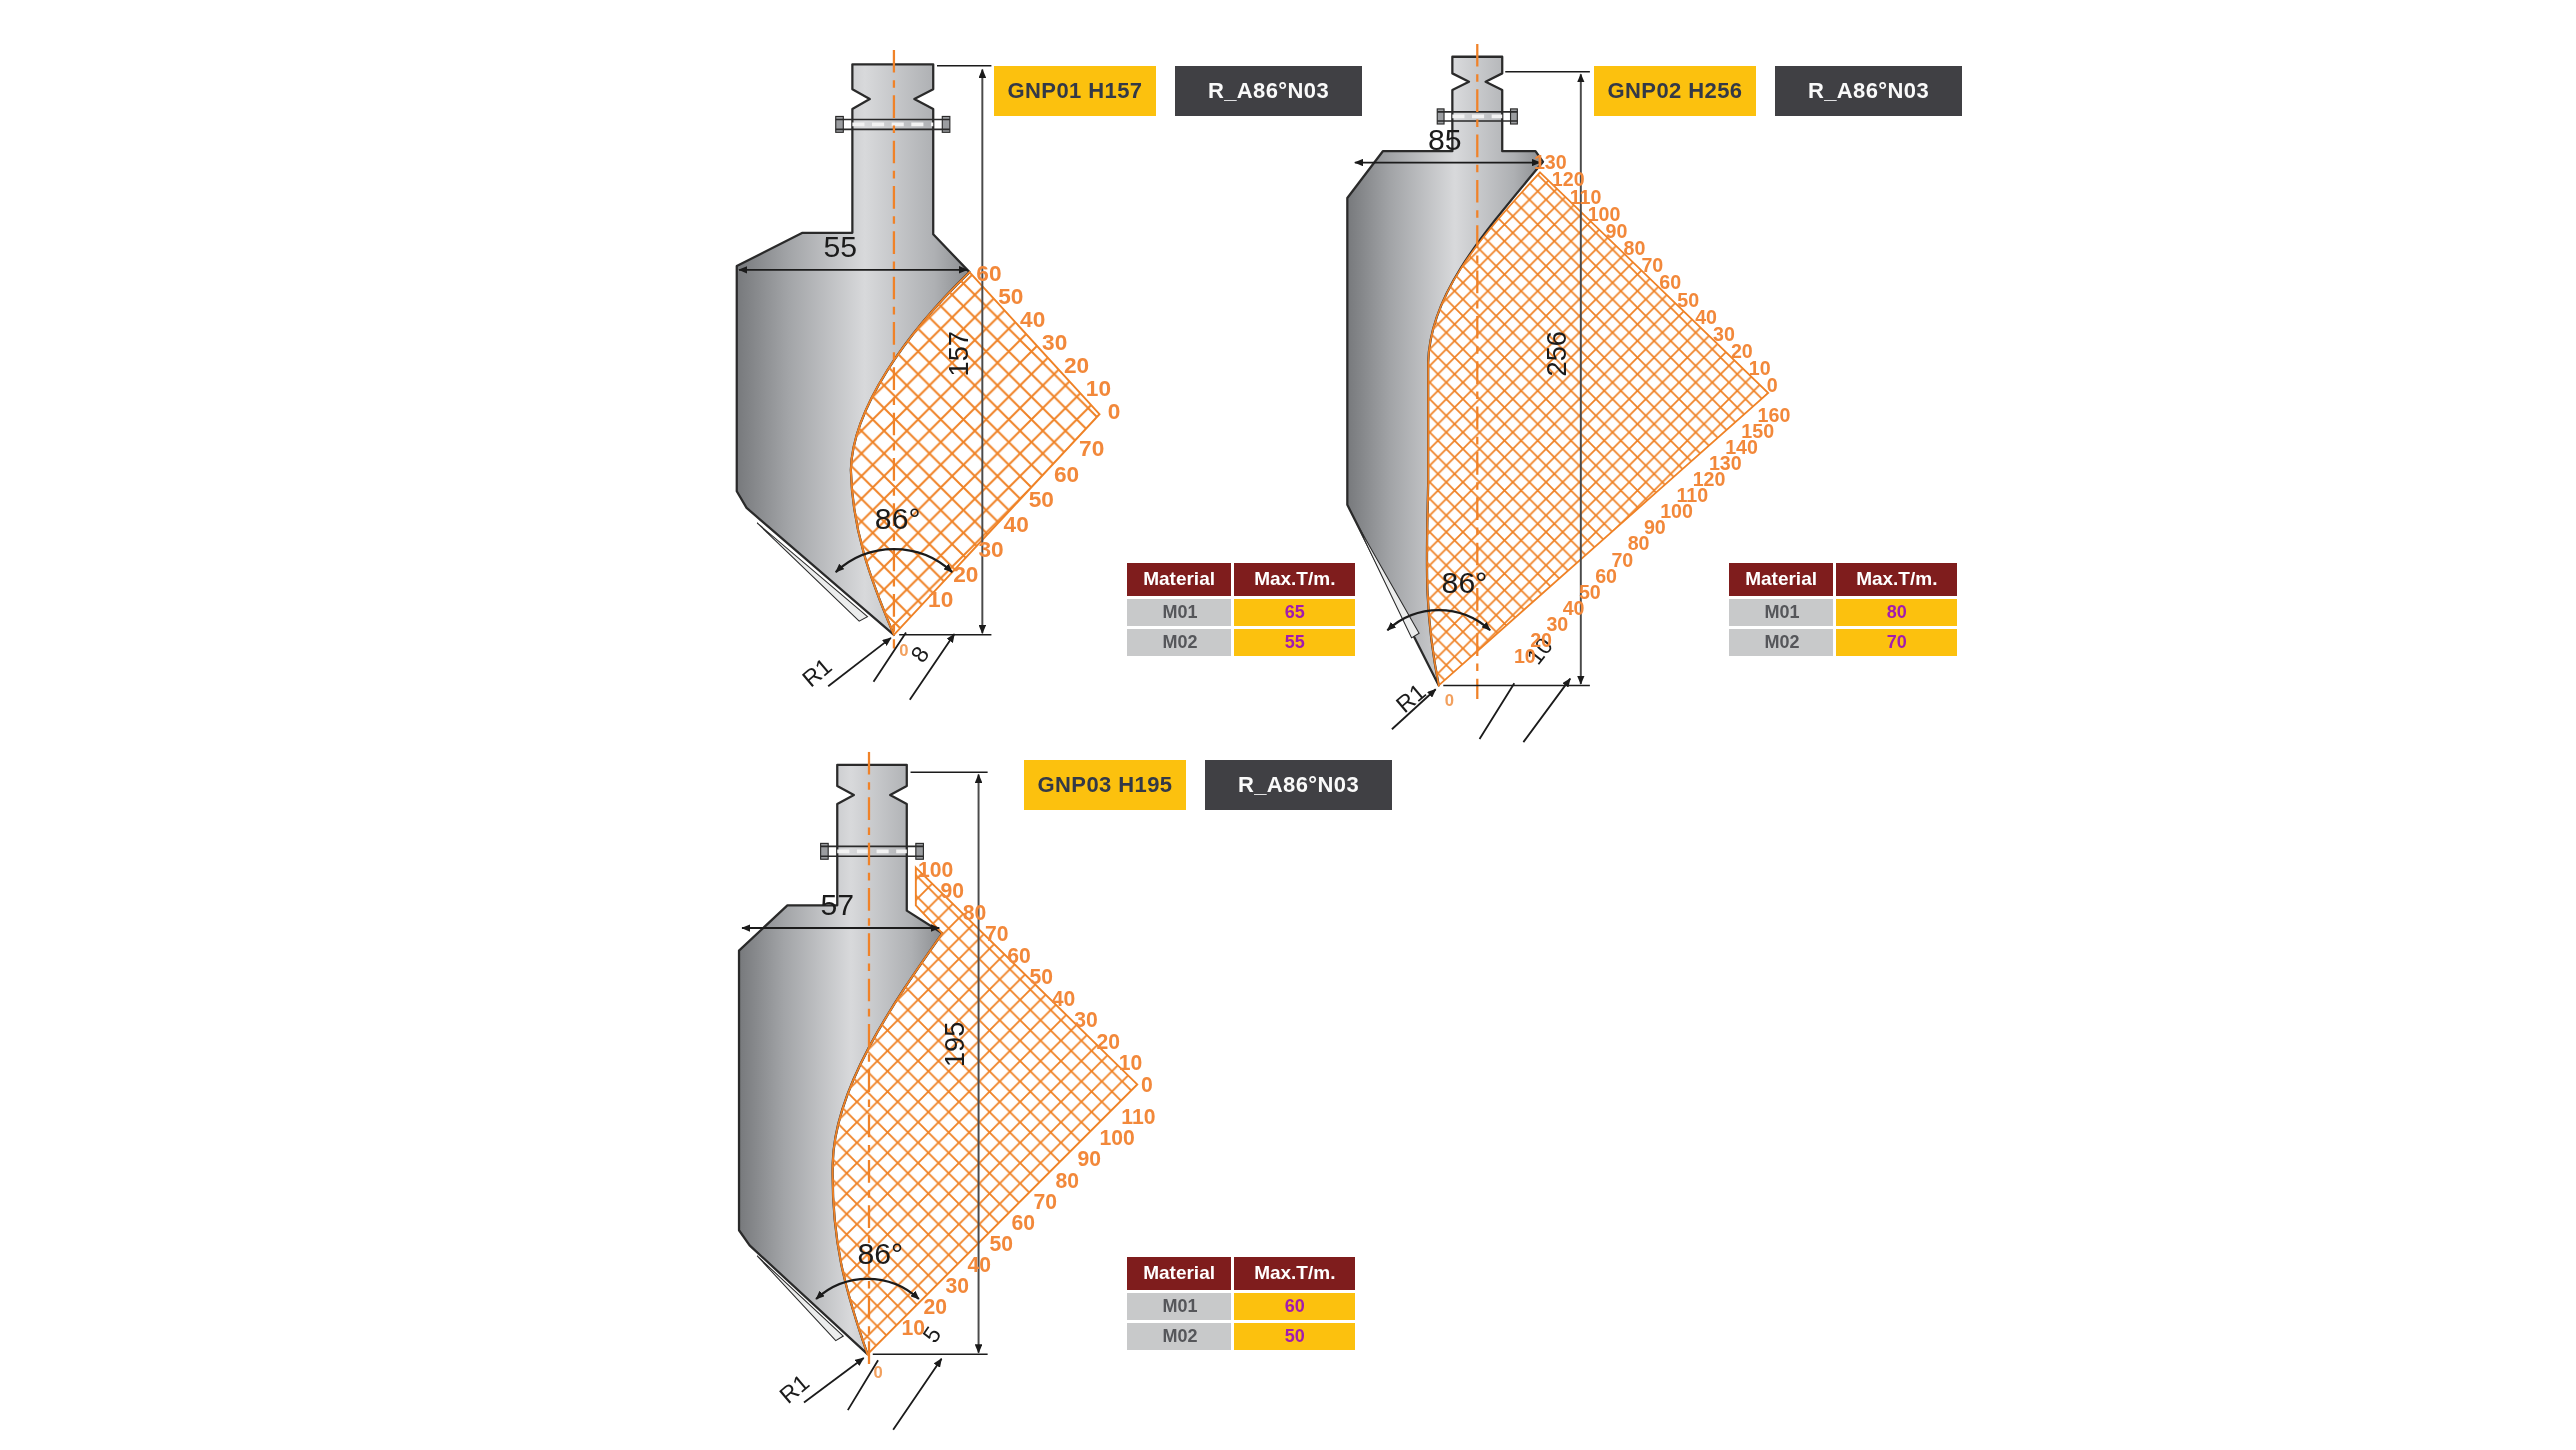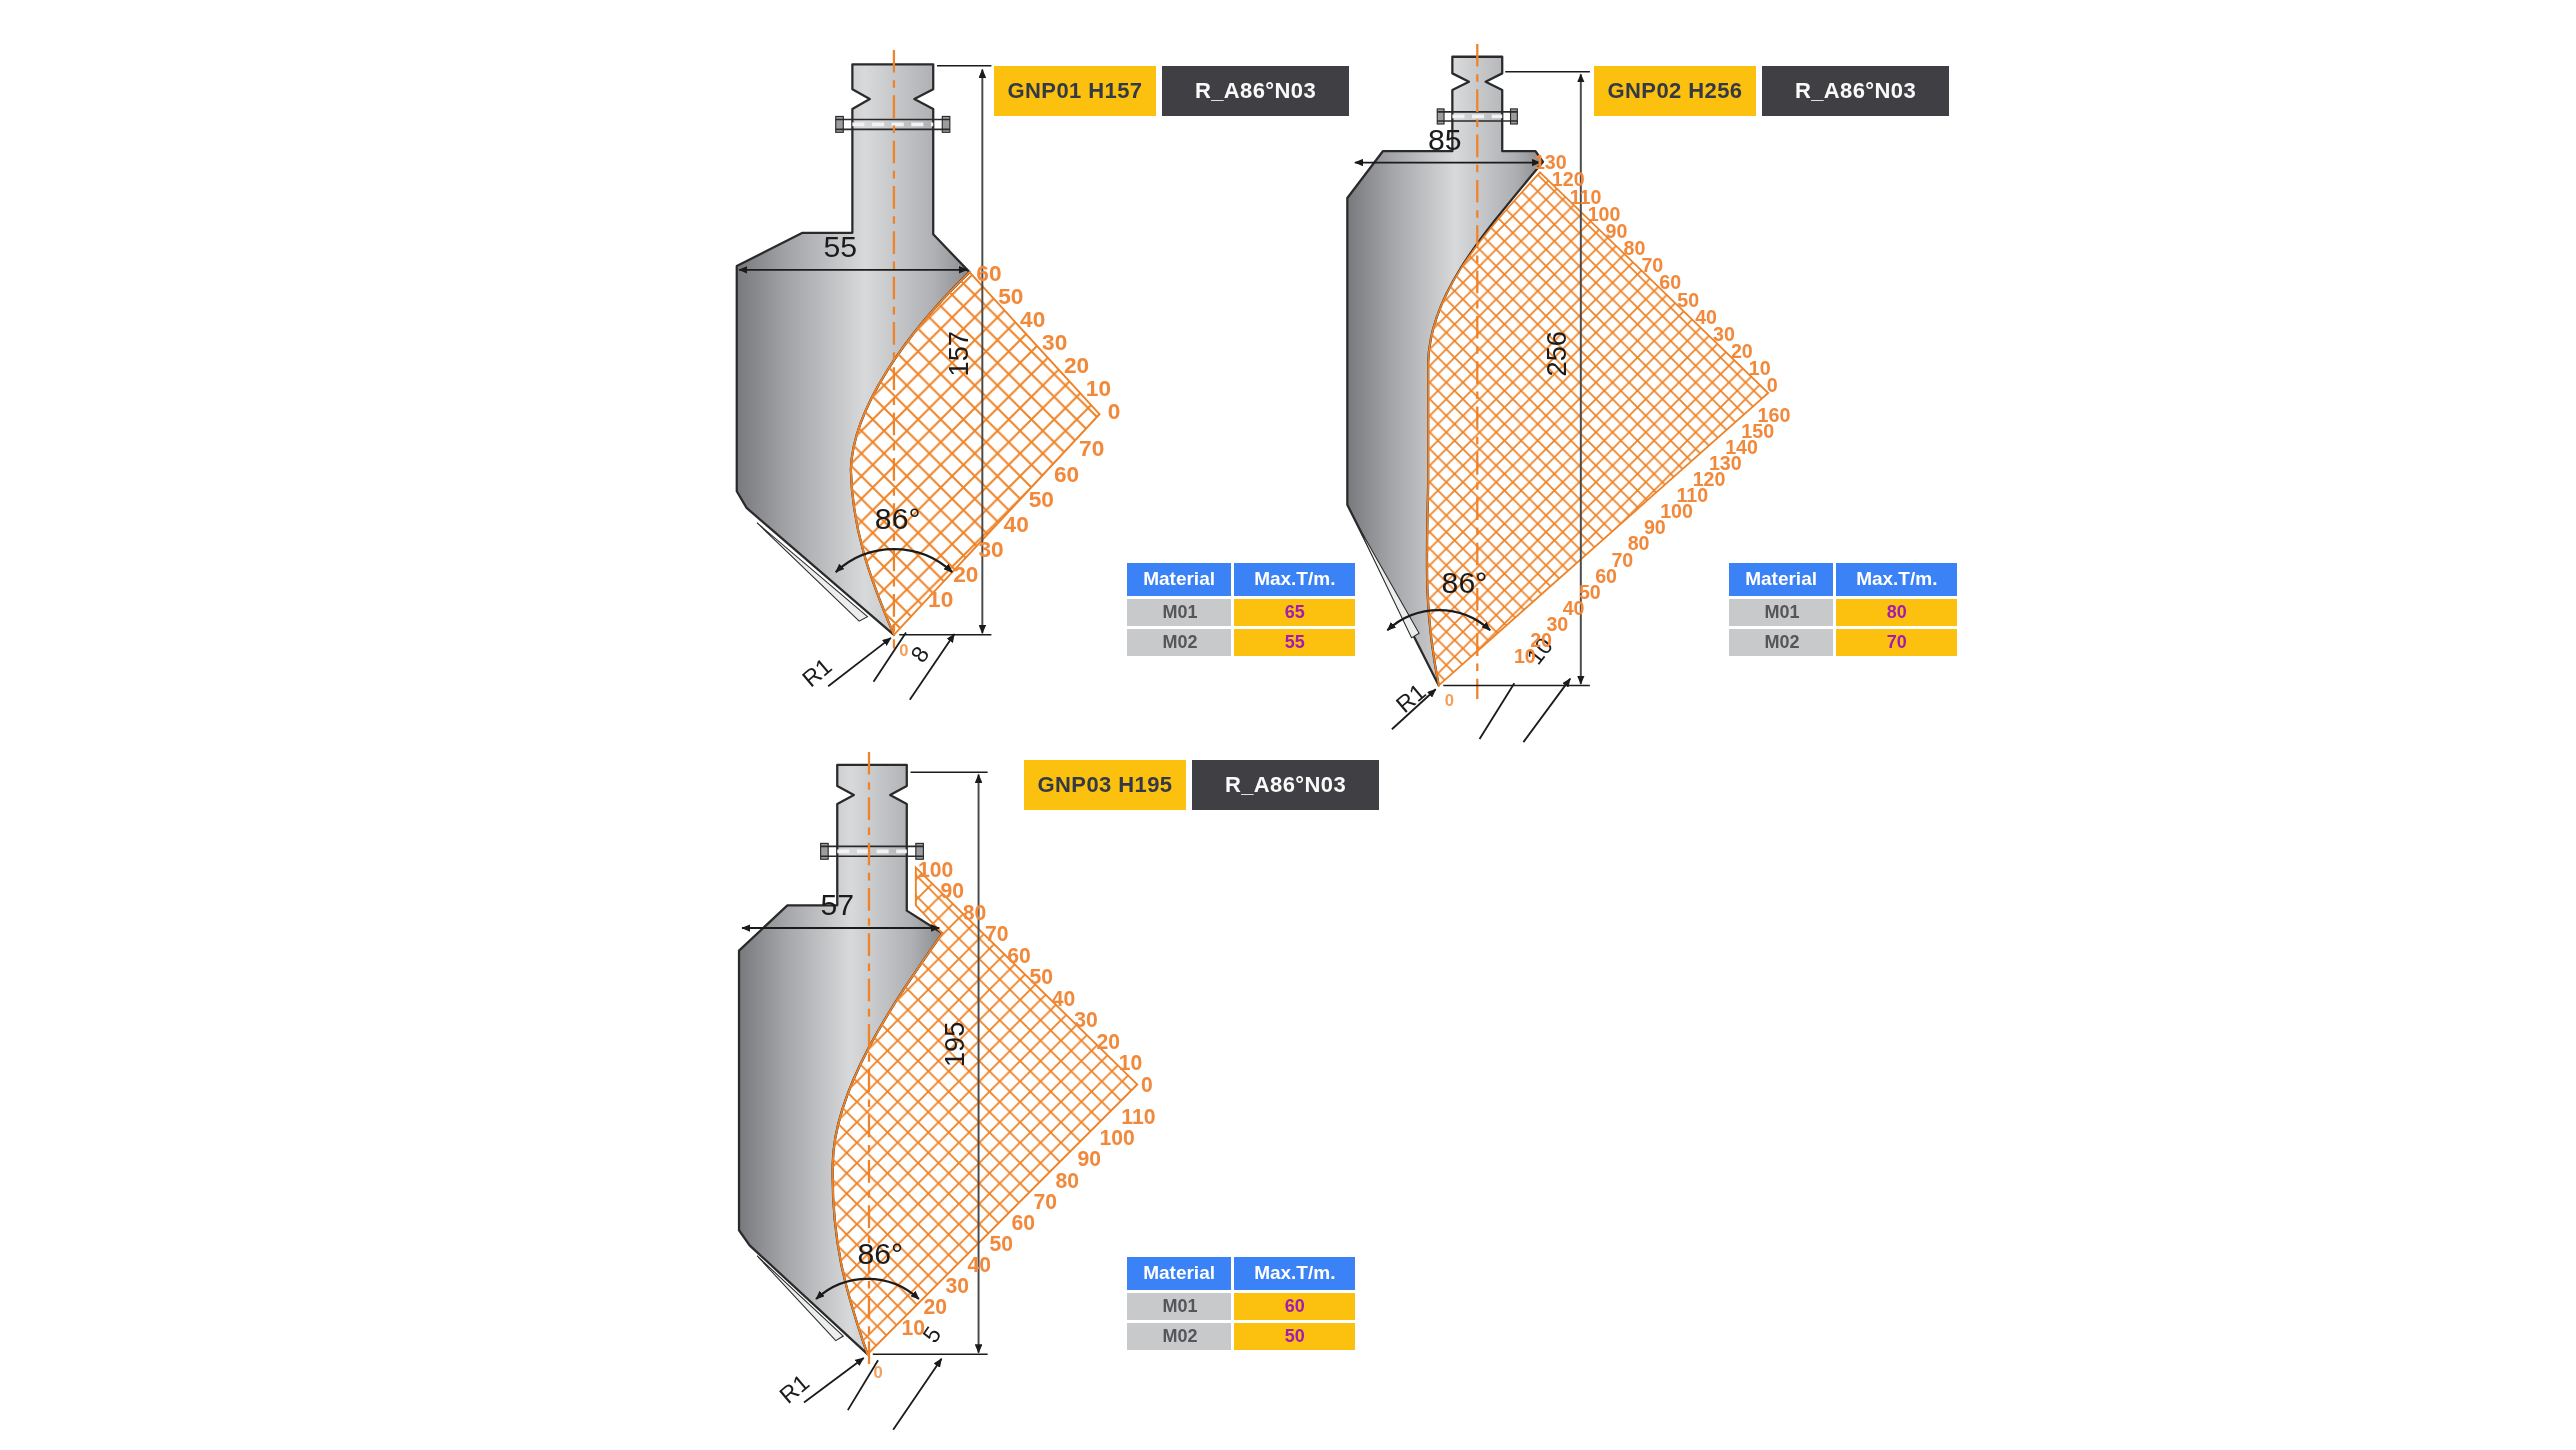--- a/index.html
+++ b/index.html
@@ -10,23 +10,23 @@
   .dimnum-v{font-size:36px;fill:#1b1b1b;text-anchor:middle;}
   .dimsmall{font-size:31px;fill:#1b1b1b;text-anchor:middle;}
   .tipzero{font-size:22px;fill:#f2a05e;font-weight:bold;}
   g.gridlab text{fill:#f2883a;font-weight:bold;}
   g.gl-f1 text{font-size:30px;}
   g.gl-f2 text{font-size:26px;}
   g.gl-f3 text{font-size:28px;}
   .tag{position:absolute;display:flex;height:50px;}
   .tag .seg{display:flex;align-items:center;justify-content:center;font-weight:700;font-size:22px;letter-spacing:0.4px;}
   .tag .y{background:#fcc10e;color:#333947;width:162px;}
-  .tag .d{background:#404044;color:#fafafa;width:187px;margin-left:6px;}
+  .tag .d{background:#404044;color:#fafafa;width:187px;margin-left:19px;}
   table.tbl{position:absolute;border-collapse:separate;border-spacing:3px;background:#ffffff;}
-  table.tbl th{background:#3b82f6;color:#ffffff;font-weight:700;font-size:19px;padding:5.3px 7.6px;}
+  table.tbl th{background:#7f1d1d;color:#ffffff;font-weight:700;font-size:19px;padding:5.3px 7.6px;}
   table.tbl th.c1{width:89px;}
   table.tbl th.c2{width:106px;}
   table.tbl td{font-weight:700;font-size:18px;text-align:center;padding:3px 6px;}
   table.tbl td.mat{background:#c8c9ca;color:#55565a;padding-left:8px;}
   table.tbl td.val{background:#fcc10e;color:#a21caf;}
 </style>
 </head>
 <body>
 
 <svg id="drawing" width="2576" height="1451" viewBox="0 0 3409 1920" xmlns="http://www.w3.org/2000/svg">

